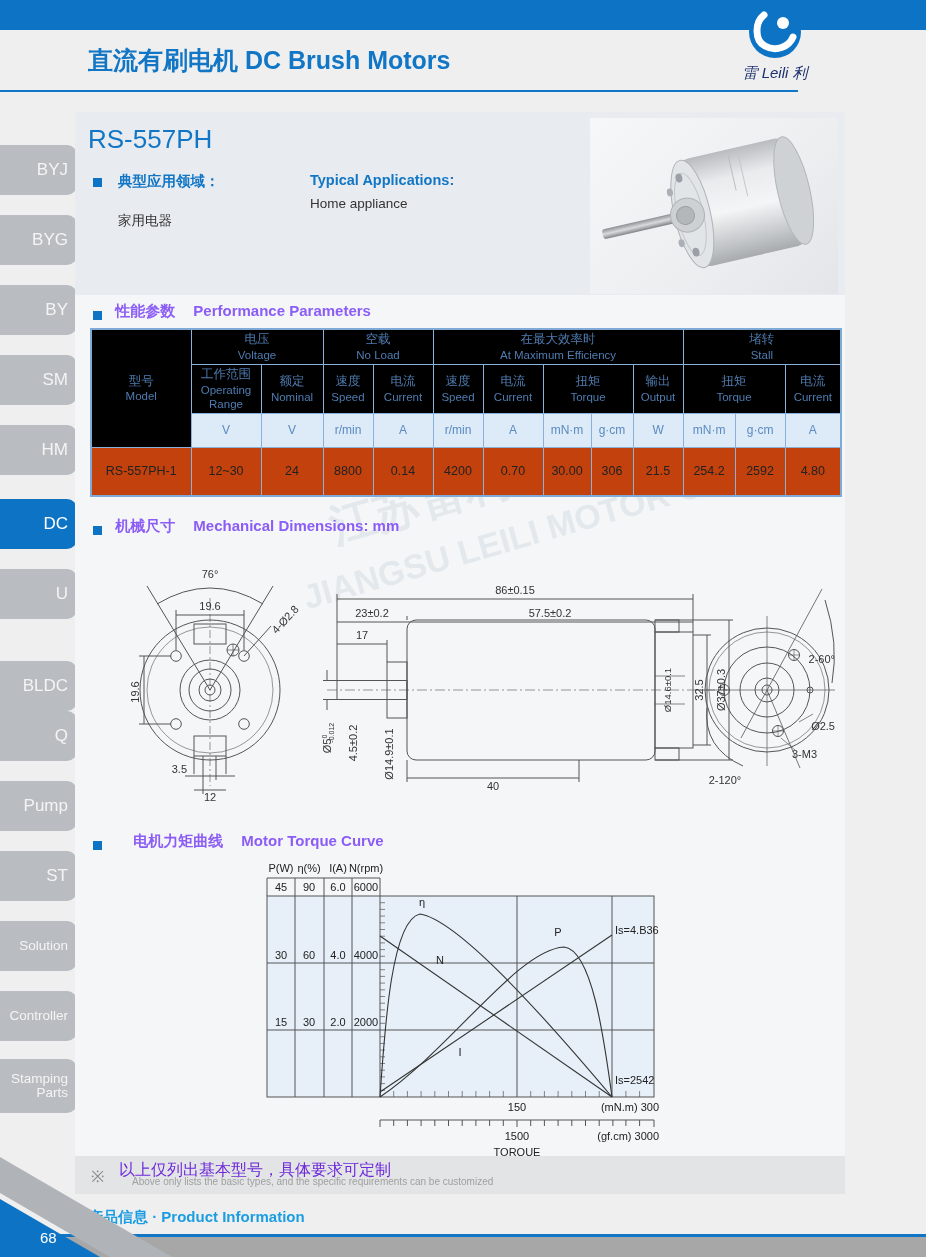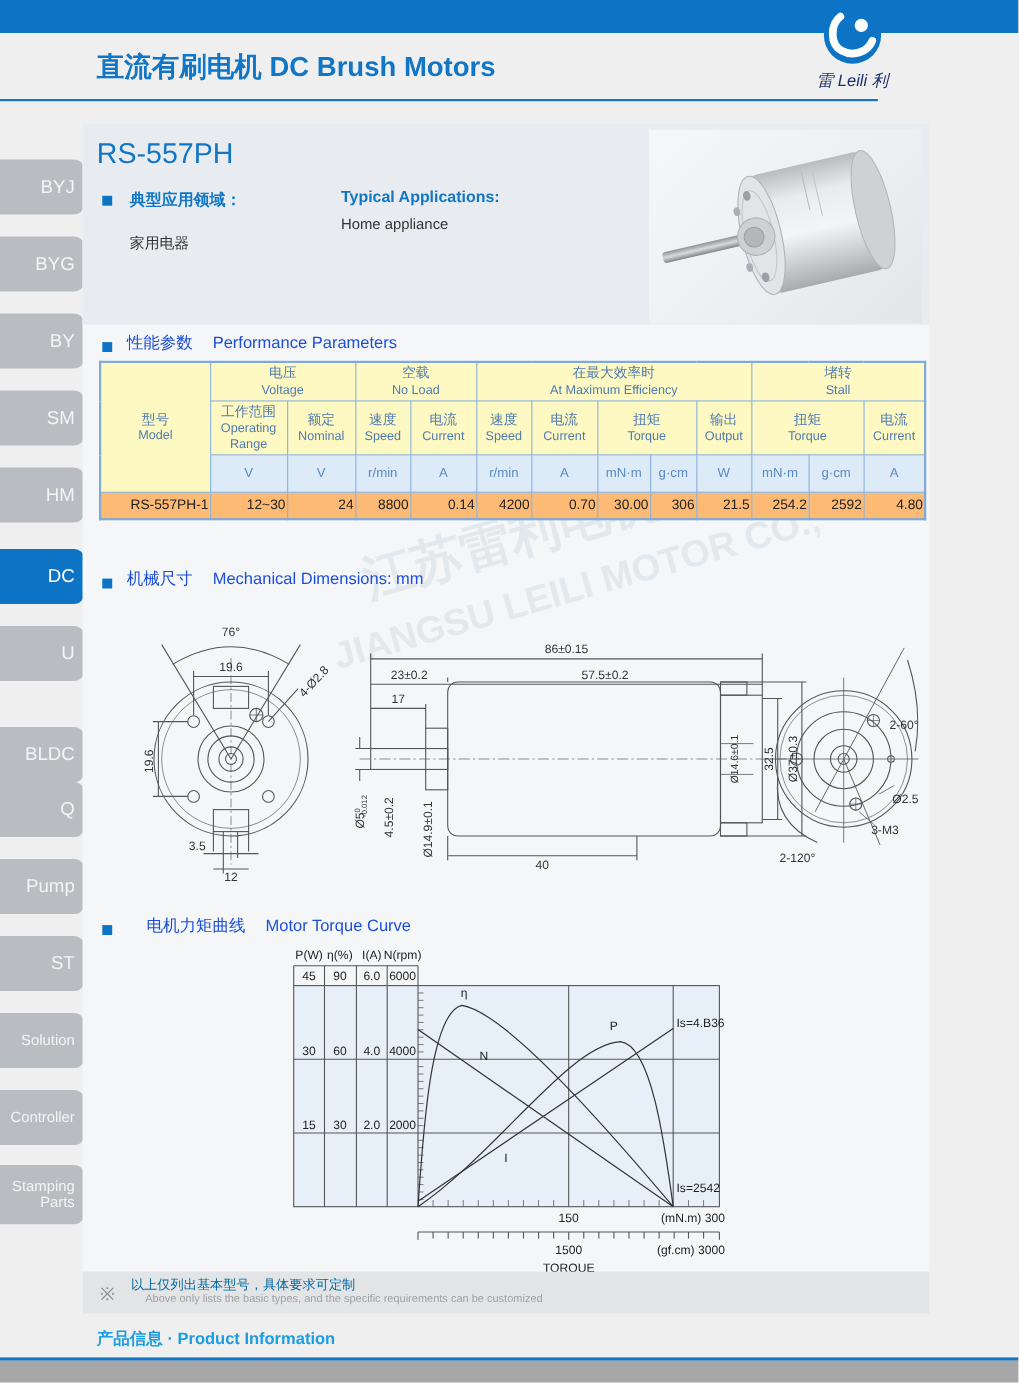--- a/index.html
+++ b/index.html
@@ -19,50 +19,50 @@
   .tab.active { background:#0d74c5; color:#fff; }
   .tab.small { font-size:13.5px; }
 
   
   .panel { position:absolute; left:75px; top:112px; width:770px; height:1080px; background:#f4f6f7; }
   .appblock { position:absolute; left:0; top:0; width:770px; height:183px; background:#e8ecf0; }
   .model-title { position:absolute; left:13px; top:12px; font-size:26px; color:#1176c5; }
   .bullet { position:absolute; width:9px; height:9px; background:#0d74c5; }
   .lbl-zh { font-size:14.5px; font-weight:bold; color:#1176c5; }
   .val-zh { font-size:13.5px; color:#333; }
-  .sec-head { position:absolute; font-size:15px; color:#1d4ed8; font-weight:normal; }
+  .sec-head { position:absolute; font-size:15px; color:#8b5cf6; font-weight:bold; }
   .sec-head .en { margin-left:14px; }
 
   .motor-img { position:absolute; left:515px; top:6px; width:248px; height:176px;
                background:linear-gradient(135deg,#f6f7f8 0%,#eceef0 60%,#e3e5e8 100%); }
 
   
   table.perf { position:absolute; left:15px; top:216px; width:750px; border-collapse:collapse;
                table-layout:fixed; font-size:12px; color:#4f7cb0; text-align:center;
                border:2px solid #7fa9d6; }
   table.perf td { border:1px solid #8ab1da; padding:2px 1px; line-height:1.25; }
-  table.perf .hd { background:#fef9c3; }
+  table.perf .hd { background:#000000; }
   table.perf .un { background:#dcebf7; color:#5b8ac0; height:34px; }
-  table.perf .dt { background:#fdba74; color:#222; height:24px; font-size:12.5px;text-align:right; }
+  table.perf .dt { background:#c2410c; color:#222; height:48px; font-size:12.5px; }
   .cellzh { display:block; font-size:12.5px; }
   .cellen { display:block; font-size:11.5px; }
 
   
   svg text { font-family:"Liberation Sans", sans-serif; }
   .dimtxt { font-size:11px; fill:#333; }
   .thin { stroke:#555; stroke-width:1; fill:none; }
 
   .watermark { position:absolute; left:60px; top:330px; width:760px; color:#8fa6bb; opacity:.16;
                font-size:46px; font-weight:bold; transform:rotate(-16deg); text-align:center;
                pointer-events:none; line-height:1.5; }
 
   
   .footnote { position:absolute; left:0; top:1044px; width:770px; height:38px; background:#e3e4e6; }
   .footnote .sym { position:absolute; left:16px; top:9px; font-size:16px; color:#8a8a8a; }
-  .footnote .zh { position:absolute; left:44px; top:4px; font-size:12px; color:#0369a1; }
+  .footnote .zh { position:absolute; left:44px; top:4px; font-size:16px; color:#6d28d9; }
   .footnote .en { position:absolute; left:57px; top:20px; font-size:10px; color:#a0a0a0; }
 
   .prodinfo { position:absolute; left:88px; top:1208px; font-size:15px; font-weight:bold; color:#1b9de2; }
   .btm-line { position:absolute; left:0; top:1234px; width:926px; height:3px; background:#1176c5; }
   .btm-bar  { position:absolute; left:0; top:1237px; width:926px; height:20px; background:#a7a7a7; }
 
   .corner { position:absolute; left:0; top:1147px; width:200px; height:110px; z-index:5; }
   .corner .gray { position:absolute; inset:0; background:#b0b4b8;
       clip-path:polygon(0 10px,172px 110px,110px 110px,0 46px); }
   .corner .blue { position:absolute; inset:0; background:#0d74c5;
@@ -549,14 +549,19 @@
       <div class="sym">※</div>
       <div class="zh">以上仅列出基本型号，具体要求可定制</div>
       <div class="en">Above only lists the basic types, and the specific requirements can be customized</div>
     </div>
   </div>
 
   <div class="prodinfo">产品信息 · Product Information</div>
   <div class="btm-line"></div>
   <div class="btm-bar"></div>
 
+  <div class="corner">
+    <div class="gray"></div>
+    <div class="blue"></div>
+    <div class="pageno">68</div>
+  </div>
 
 </div>
 
 </body></html>

